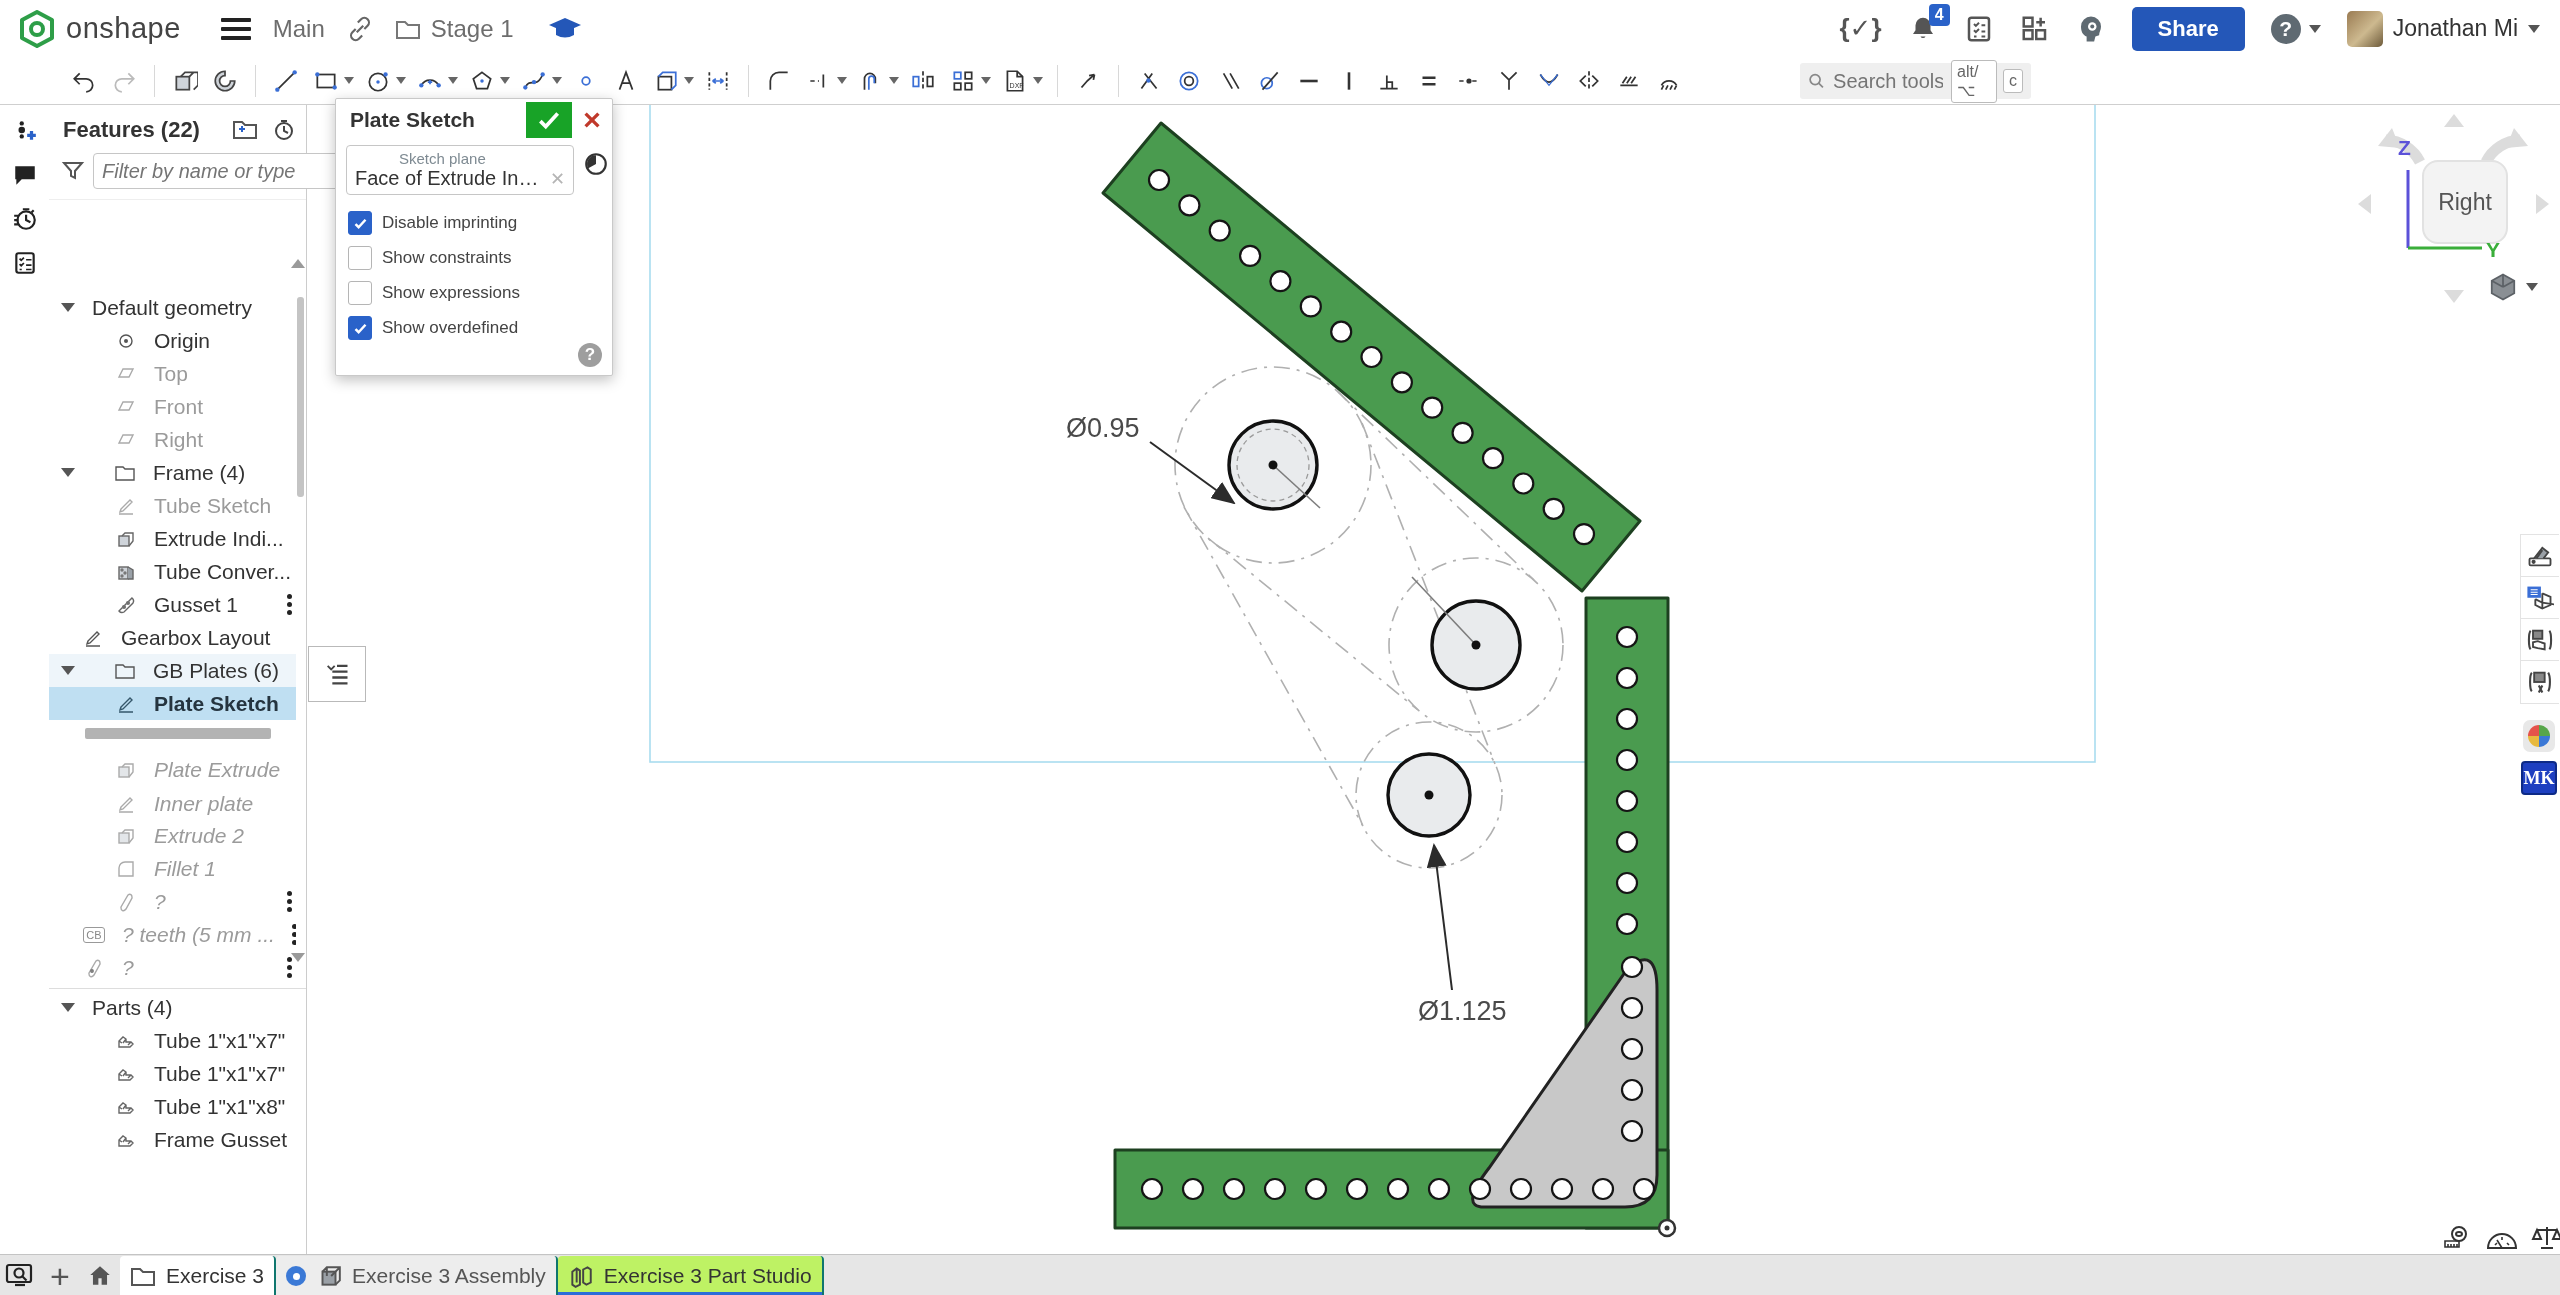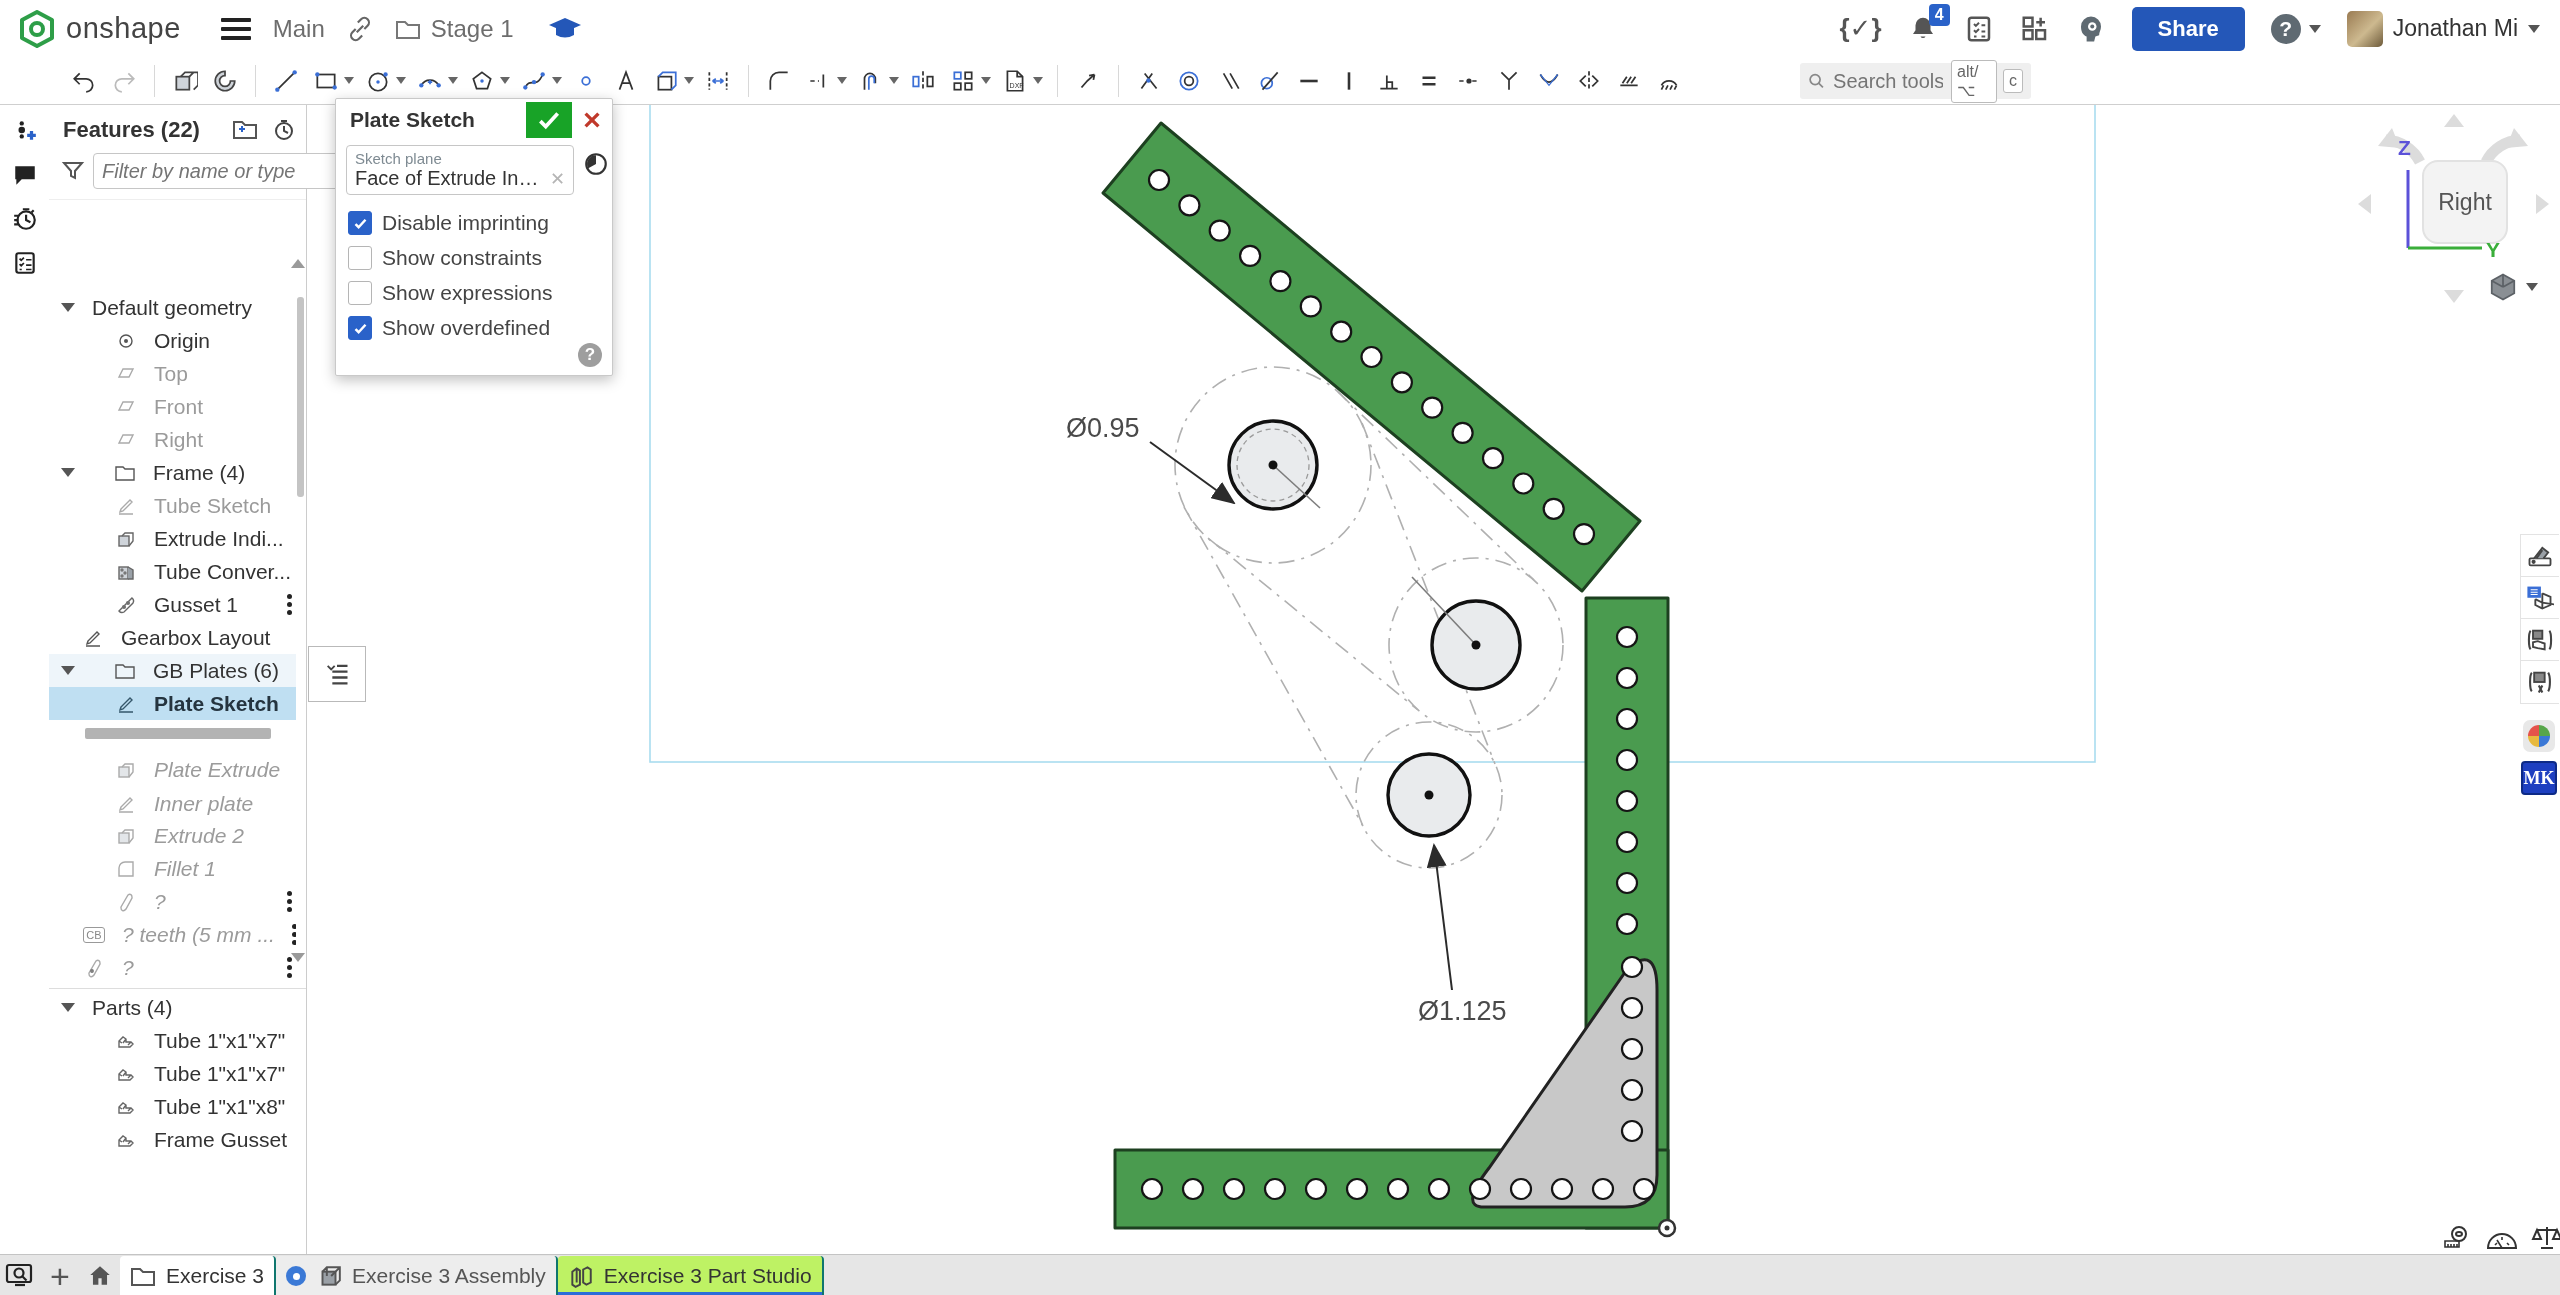--- a/index.html
+++ b/index.html
@@ -60,24 +60,24 @@
   .tdivide{position:absolute;left:0;right:0;height:1px;background:#ddd;}
   .vthumb{position:absolute;right:2px;top:10px;width:7px;height:200px;background:#c4c4c4;border-radius:3px;}
   .tri-up{width:0;height:0;border-left:7px solid transparent;border-right:7px solid transparent;border-bottom:9px solid #9a9a9a;}
   .tri-dn{width:0;height:0;border-left:7px solid transparent;border-right:7px solid transparent;border-top:9px solid #9a9a9a;}
   
   .dialog{position:absolute;left:335px;top:98px;width:276px;height:276px;background:#fff;border:1px solid #c9c9c9;box-shadow:0 4px 14px rgba(0,0,0,.25);border-radius:2px;}
   .dtitle{display:flex;align-items:center;height:42px;padding-left:14px;font-size:21px;font-weight:700;color:#333;}
   .dok{margin-left:auto;width:46px;height:36px;background:var(--confirm_green);display:flex;align-items:center;justify-content:center;cursor:pointer;}
   .dx{width:40px;height:36px;display:flex;align-items:center;justify-content:center;cursor:pointer;}
   .dfield{position:absolute;left:10px;top:46px;width:228px;height:50px;border:1px solid #c6c6c6;border-radius:4px;padding:4px 8px;box-sizing:border-box;cursor:pointer;}
-  .dfl{font-size:15px;color:#7e8a92;}
+  .dfl{font-size:15px;color:#7e8a92;margin-left:44px;}
   .dfv{font-size:20px;color:#333;white-space:nowrap;display:flex;align-items:center;}
   .dfv .clr{color:#b5b5b5;margin-left:2px;font-size:18px;}
-  .cbrow{position:absolute;left:12px;display:flex;align-items:center;gap:10px;font-size:21px;color:#444;cursor:pointer;}
+  .cbrow{position:absolute;left:12px;display:flex;align-items:center;gap:10px;font-size:17px;color:#444;cursor:pointer;}
   .cb{width:22px;height:22px;border:1px solid #b5b5b5;border-radius:3px;background:#fff;display:flex;align-items:center;justify-content:center;flex:0 0 auto;}
   .cb.on{background:var(--accent_blue);border-color:var(--accent_blue);}
   .dhelp{position:absolute;right:10px;bottom:8px;width:24px;height:24px;border-radius:50%;background:#9e9e9e;color:#fff;font-size:17px;font-weight:700;display:flex;align-items:center;justify-content:center;}
   
   .flyout{position:absolute;left:308px;top:646px;width:56px;height:54px;background:#fff;border:1px solid #b9b9b9;display:flex;align-items:center;justify-content:center;cursor:pointer;}
   
   .vcube{position:absolute;left:2350px;top:108px;width:205px;height:205px;}
   .vface{position:absolute;left:72px;top:52px;width:82px;height:80px;background:#f3f3f3;border:2px solid #e2e2e2;border-radius:16px;display:flex;align-items:center;justify-content:center;font-size:23px;color:#555;cursor:pointer;}
   .vc-tri{position:absolute;cursor:pointer;}
   .zlab{position:absolute;left:48px;top:28px;color:var(--axis_z);font-size:21px;font-weight:700;}

